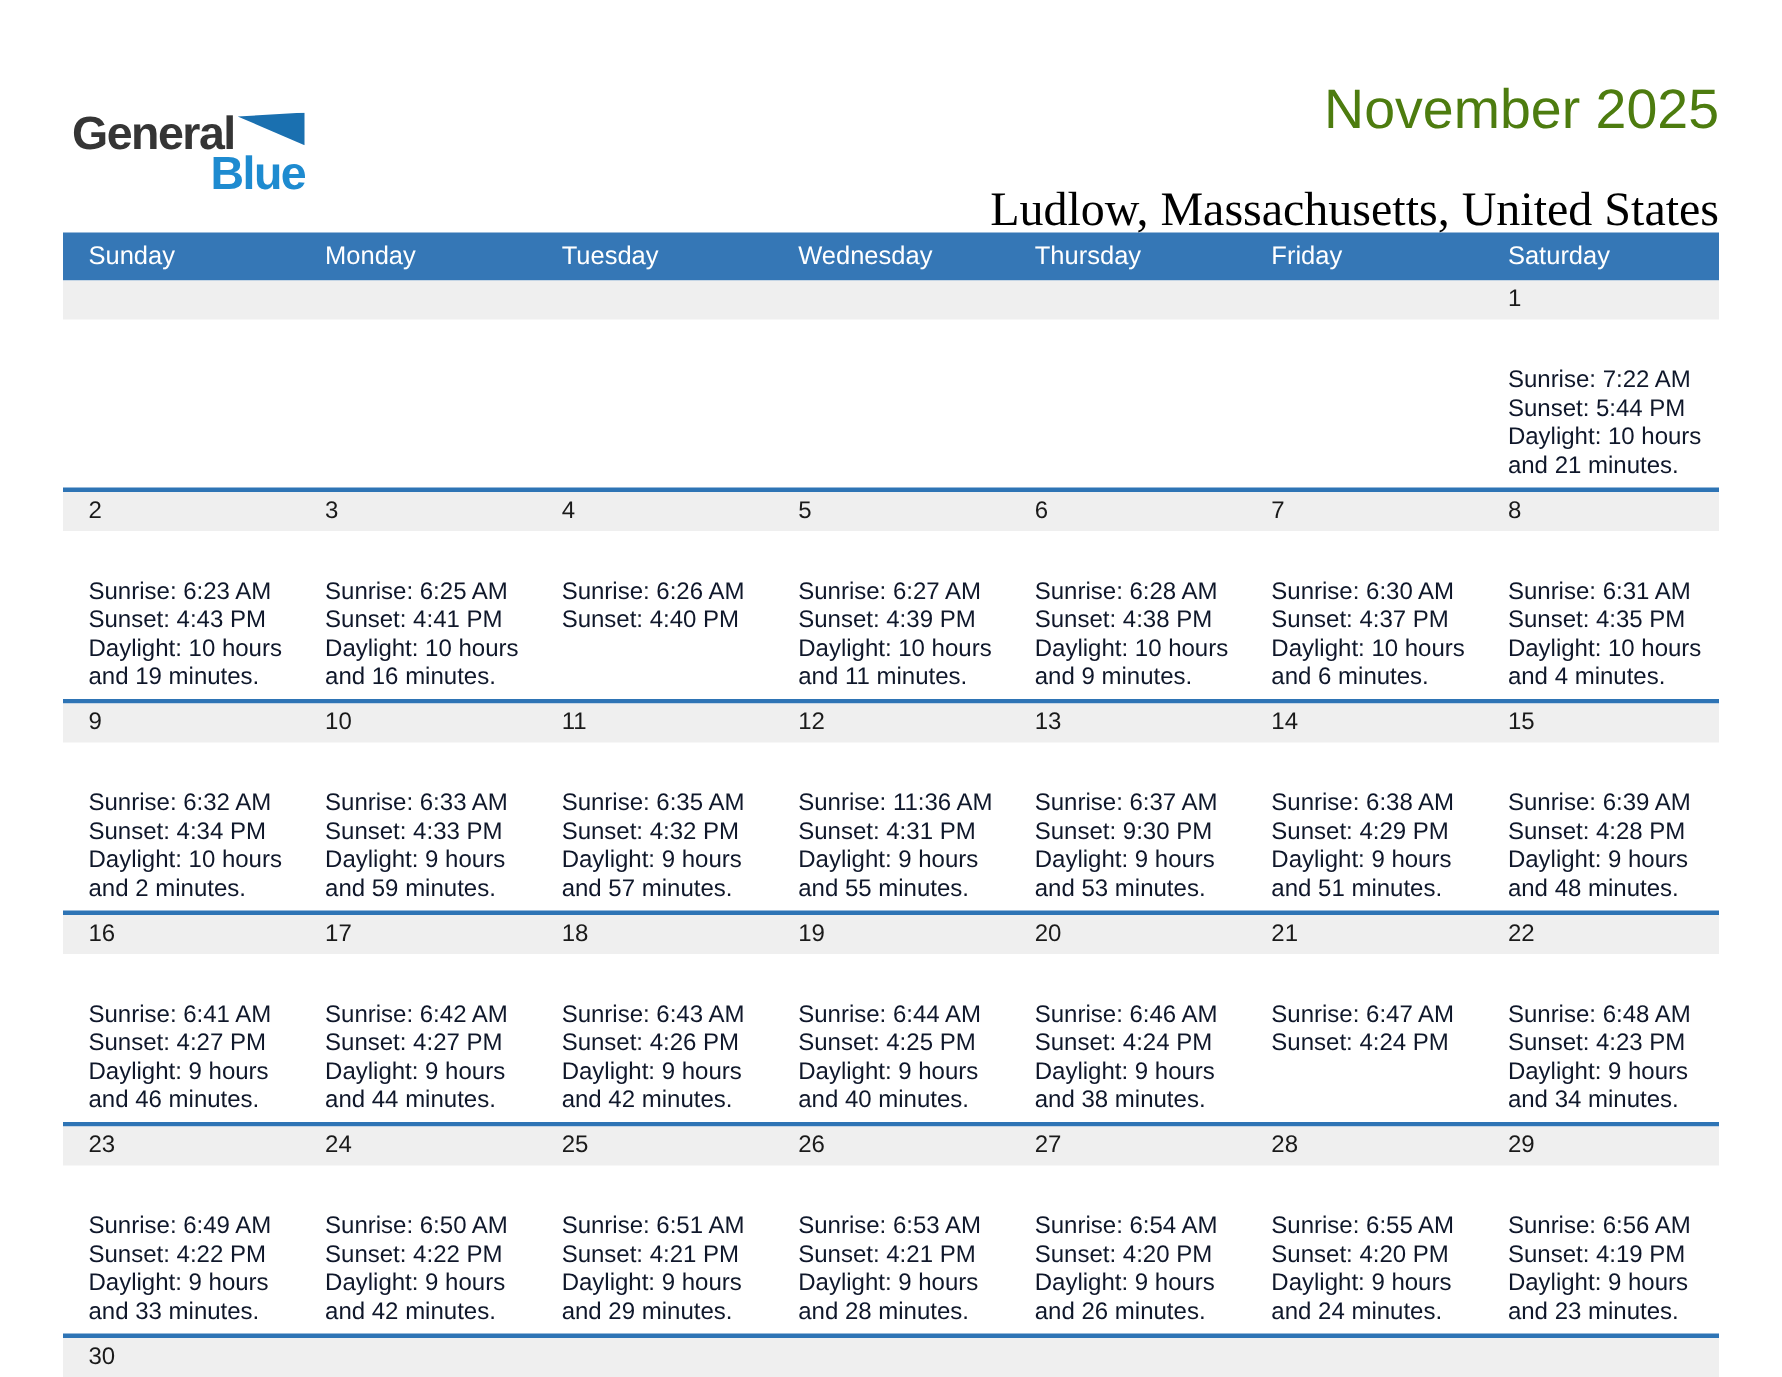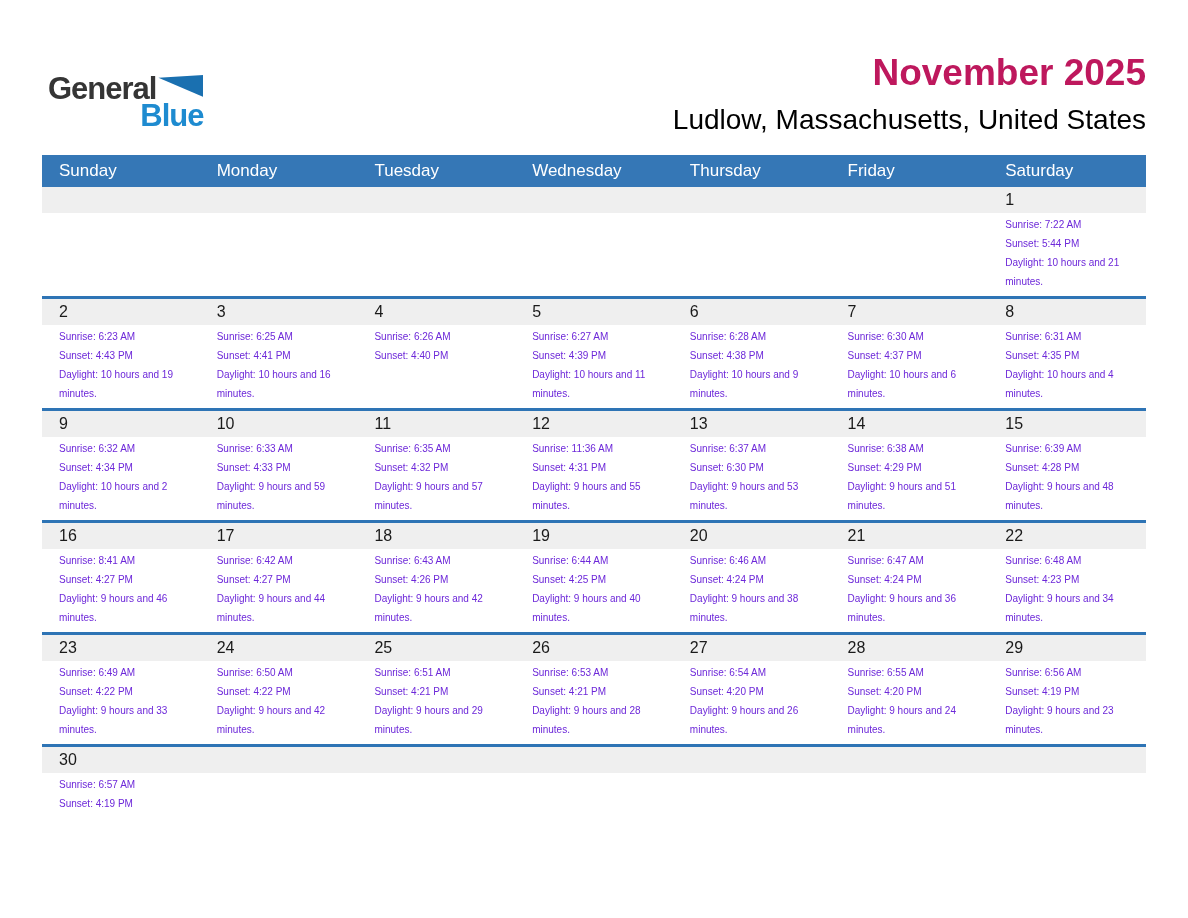--- a/index.html
+++ b/index.html
@@ -20,40 +20,40 @@
   }
   .logo-triangle {
     width:45px; height:22px; background:#1a70b0; margin-left:2px; margin-top:2px;
     clip-path:polygon(0 12%, 100% 0, 100% 100%);
   }
   .logo-blue {
     font-size:31px; font-weight:600; color:#1e8bd0; letter-spacing:-1px;
     line-height:1; margin-top:-4px;
   }
   .titles { text-align:right; margin-top:2px; }
-  .titles h1 { font-size:37px; font-weight:700; color:#be185d; line-height:1.15; }
-  .subtitle { font-size:28px; font-weight:400; color:#000; margin-top:9px; }
+  .titles h1 { font-size:37px; font-weight:400; color:#4d7c0f; line-height:1.15; }
+  .subtitle { font-size:32px; font-weight:400; color:#000; margin-top:26px;font-family:Liberation Serif, serif; }
   
   .calendar { margin:0 42px; }
   .weekday-row {
     display:grid; grid-template-columns:repeat(7,1fr);
     background:#3577b6; height:32px; align-items:center;
   }
   .wd { color:#ffffff; font-size:17px; padding-left:17px; }
   .week { border-top:3px solid #2e74b5; }
   .week.first { border-top:none; }
   .date-band {
     display:grid; grid-template-columns:repeat(7,1fr);
     background:#efefef; height:26px; align-items:center;
   }
   .date-cell { font-size:16px; color:#1a1a1a; padding-left:17px; }
   .content-band { display:grid; grid-template-columns:repeat(7,1fr); }
   .day-details {
-    padding:2px 8px 5px 17px; font-size:10px; line-height:19px;
-    color:#6d28d9; min-height:83px;
+    padding:2px 8px 5px 17px; font-size:16px; line-height:19px;
+    color:#0f172a; min-height:83px;margin-top:29px;
   }
 </style>
 </head>
 <body>
 
 <div class="page">
 
   <div class="top">
     <div class="logo">
       <div class="logo-row">
@@ -176,21 +176,21 @@
               <div class="detail-line">Sunset: 4:32 PM</div>
               <div class="detail-line">Daylight: 9 hours and 57 minutes.</div>
             </div>
             <div class="day-details">
               <div class="detail-line">Sunrise: 11:36 AM</div>
               <div class="detail-line">Sunset: 4:31 PM</div>
               <div class="detail-line">Daylight: 9 hours and 55 minutes.</div>
             </div>
             <div class="day-details">
               <div class="detail-line">Sunrise: 6:37 AM</div>
-              <div class="detail-line">Sunset: 6:30 PM</div>
+              <div class="detail-line">Sunset: 9:30 PM</div>
               <div class="detail-line">Daylight: 9 hours and 53 minutes.</div>
             </div>
             <div class="day-details">
               <div class="detail-line">Sunrise: 6:38 AM</div>
               <div class="detail-line">Sunset: 4:29 PM</div>
               <div class="detail-line">Daylight: 9 hours and 51 minutes.</div>
             </div>
             <div class="day-details">
               <div class="detail-line">Sunrise: 6:39 AM</div>
               <div class="detail-line">Sunset: 4:28 PM</div>
@@ -203,21 +203,21 @@
             <div class="date-cell">16</div>
             <div class="date-cell">17</div>
             <div class="date-cell">18</div>
             <div class="date-cell">19</div>
             <div class="date-cell">20</div>
             <div class="date-cell">21</div>
             <div class="date-cell">22</div>
           </div>
           <div class="content-band">
             <div class="day-details">
-              <div class="detail-line">Sunrise: 8:41 AM</div>
+              <div class="detail-line">Sunrise: 6:41 AM</div>
               <div class="detail-line">Sunset: 4:27 PM</div>
               <div class="detail-line">Daylight: 9 hours and 46 minutes.</div>
             </div>
             <div class="day-details">
               <div class="detail-line">Sunrise: 6:42 AM</div>
               <div class="detail-line">Sunset: 4:27 PM</div>
               <div class="detail-line">Daylight: 9 hours and 44 minutes.</div>
             </div>
             <div class="day-details">
               <div class="detail-line">Sunrise: 6:43 AM</div>
@@ -230,21 +230,20 @@
               <div class="detail-line">Daylight: 9 hours and 40 minutes.</div>
             </div>
             <div class="day-details">
               <div class="detail-line">Sunrise: 6:46 AM</div>
               <div class="detail-line">Sunset: 4:24 PM</div>
               <div class="detail-line">Daylight: 9 hours and 38 minutes.</div>
             </div>
             <div class="day-details">
               <div class="detail-line">Sunrise: 6:47 AM</div>
               <div class="detail-line">Sunset: 4:24 PM</div>
-              <div class="detail-line">Daylight: 9 hours and 36 minutes.</div>
             </div>
             <div class="day-details">
               <div class="detail-line">Sunrise: 6:48 AM</div>
               <div class="detail-line">Sunset: 4:23 PM</div>
               <div class="detail-line">Daylight: 9 hours and 34 minutes.</div>
             </div>
           </div>
         </div>
         <div class="week">
           <div class="date-band">

